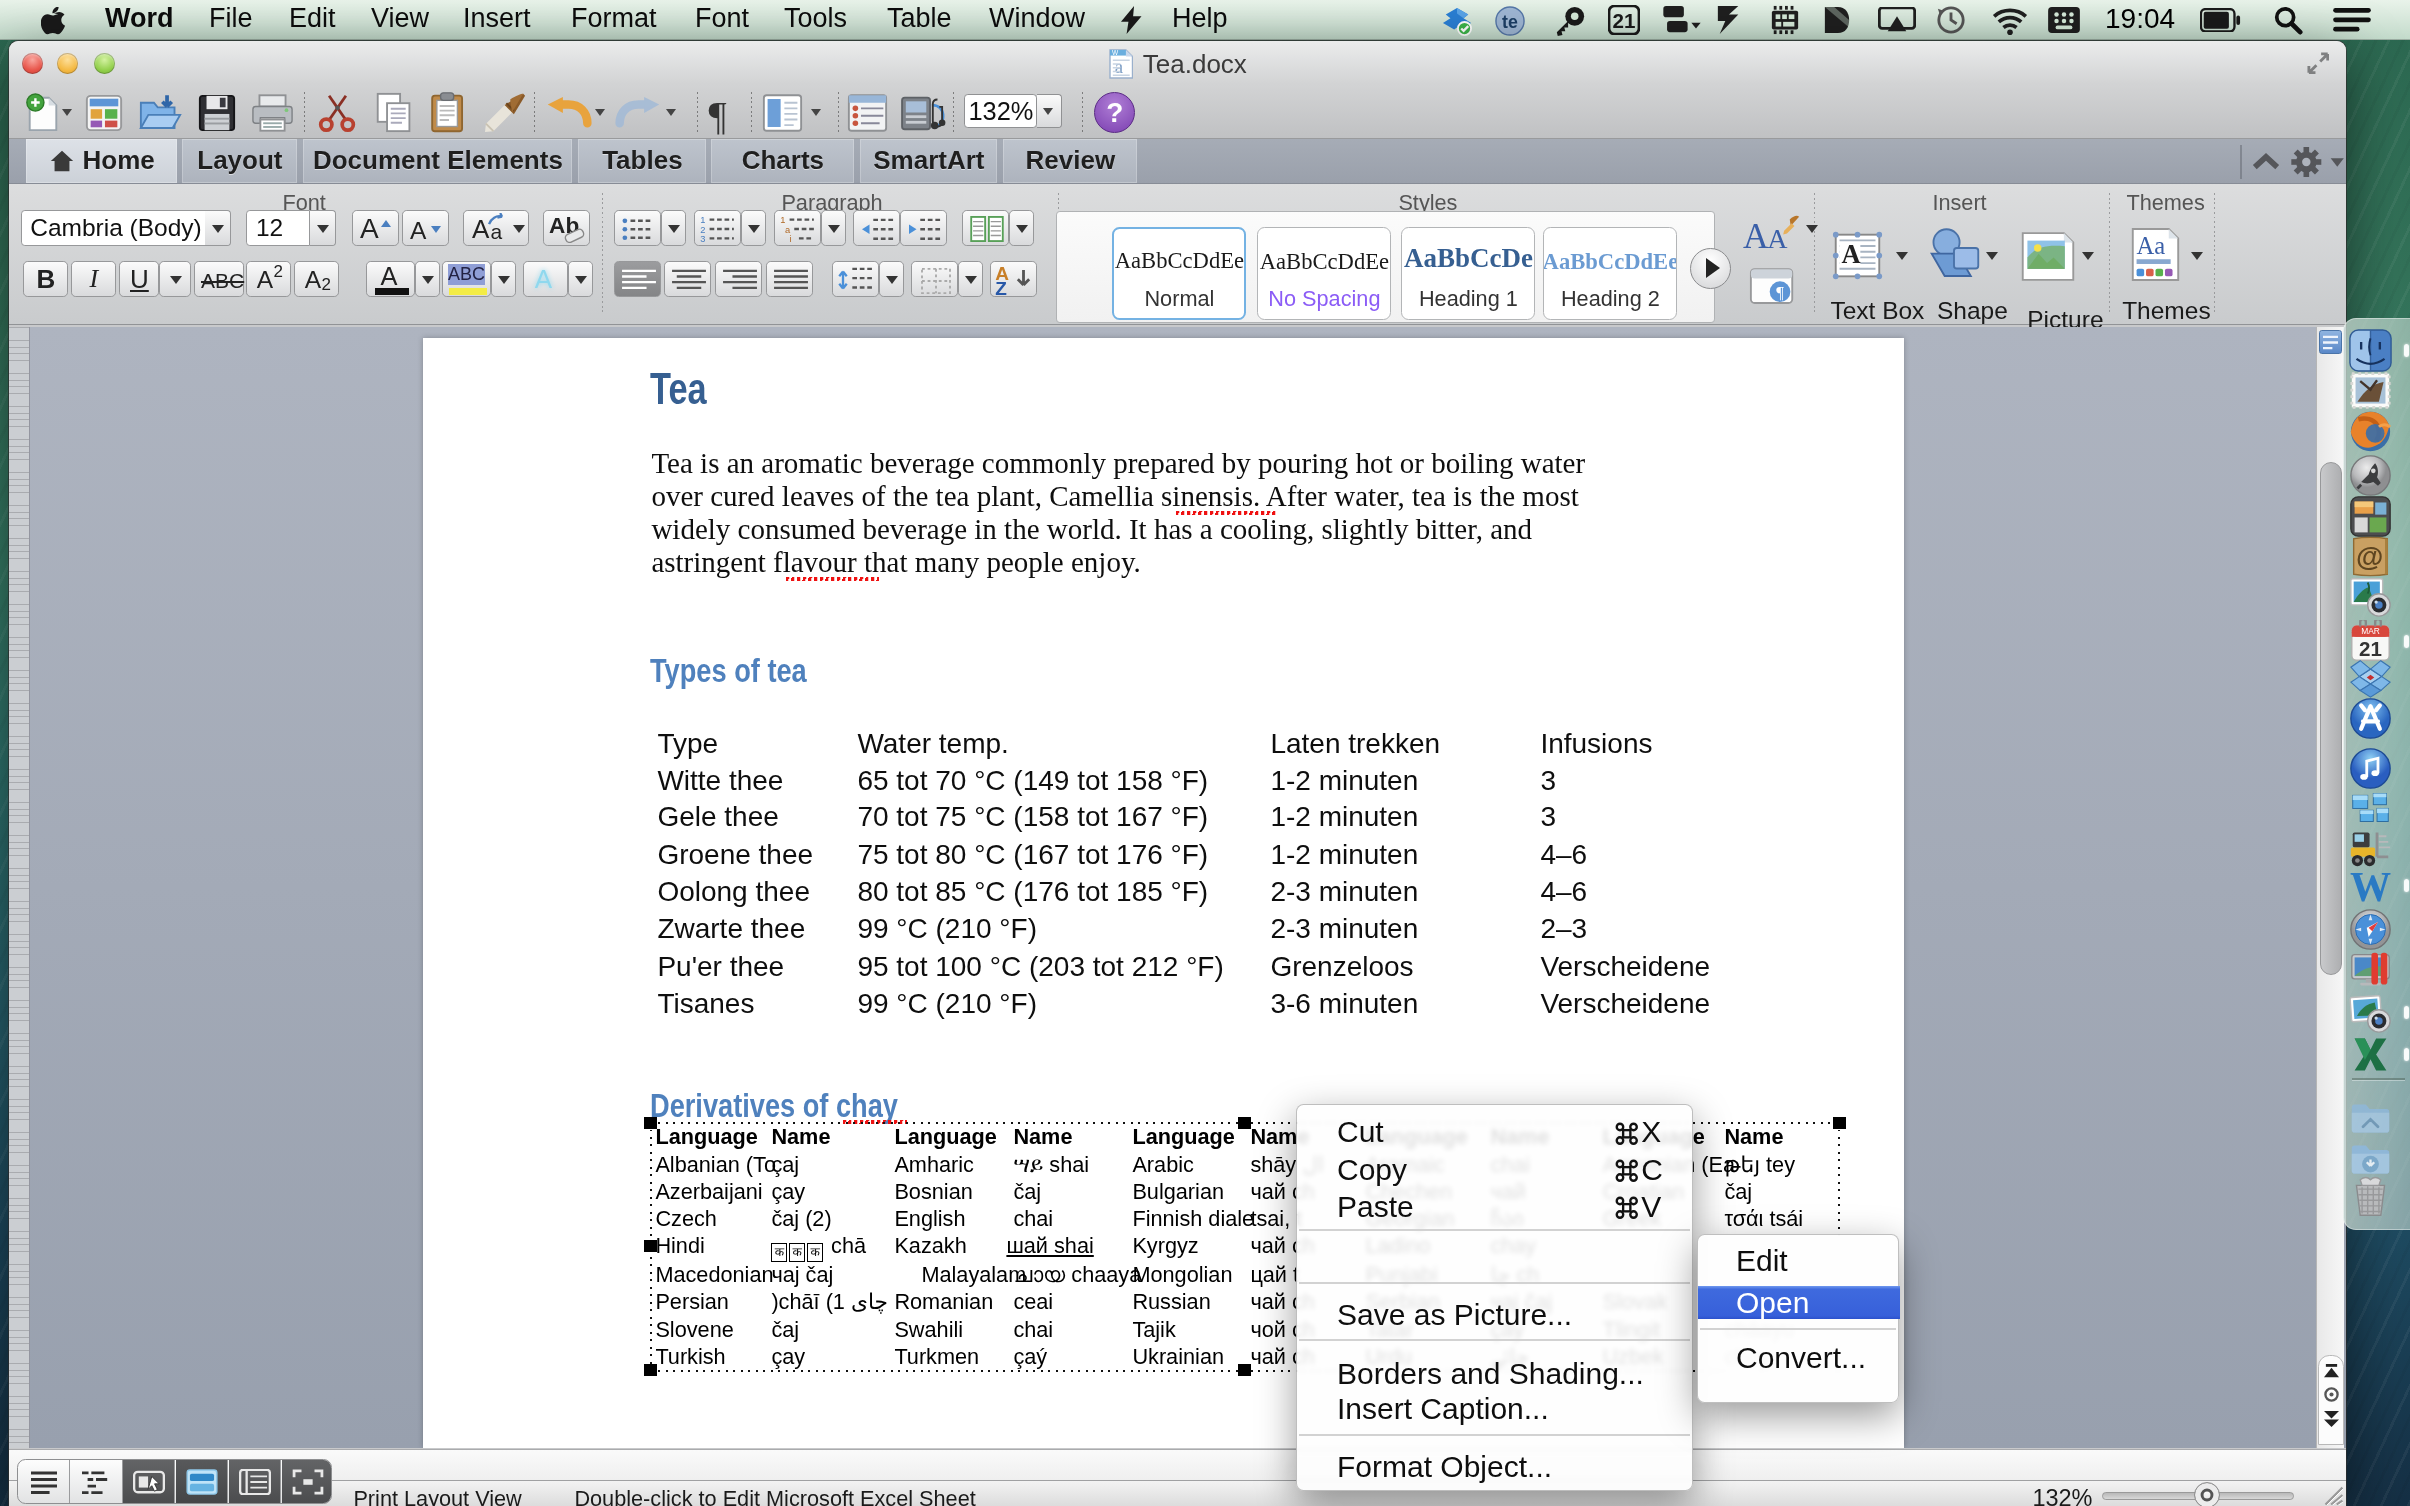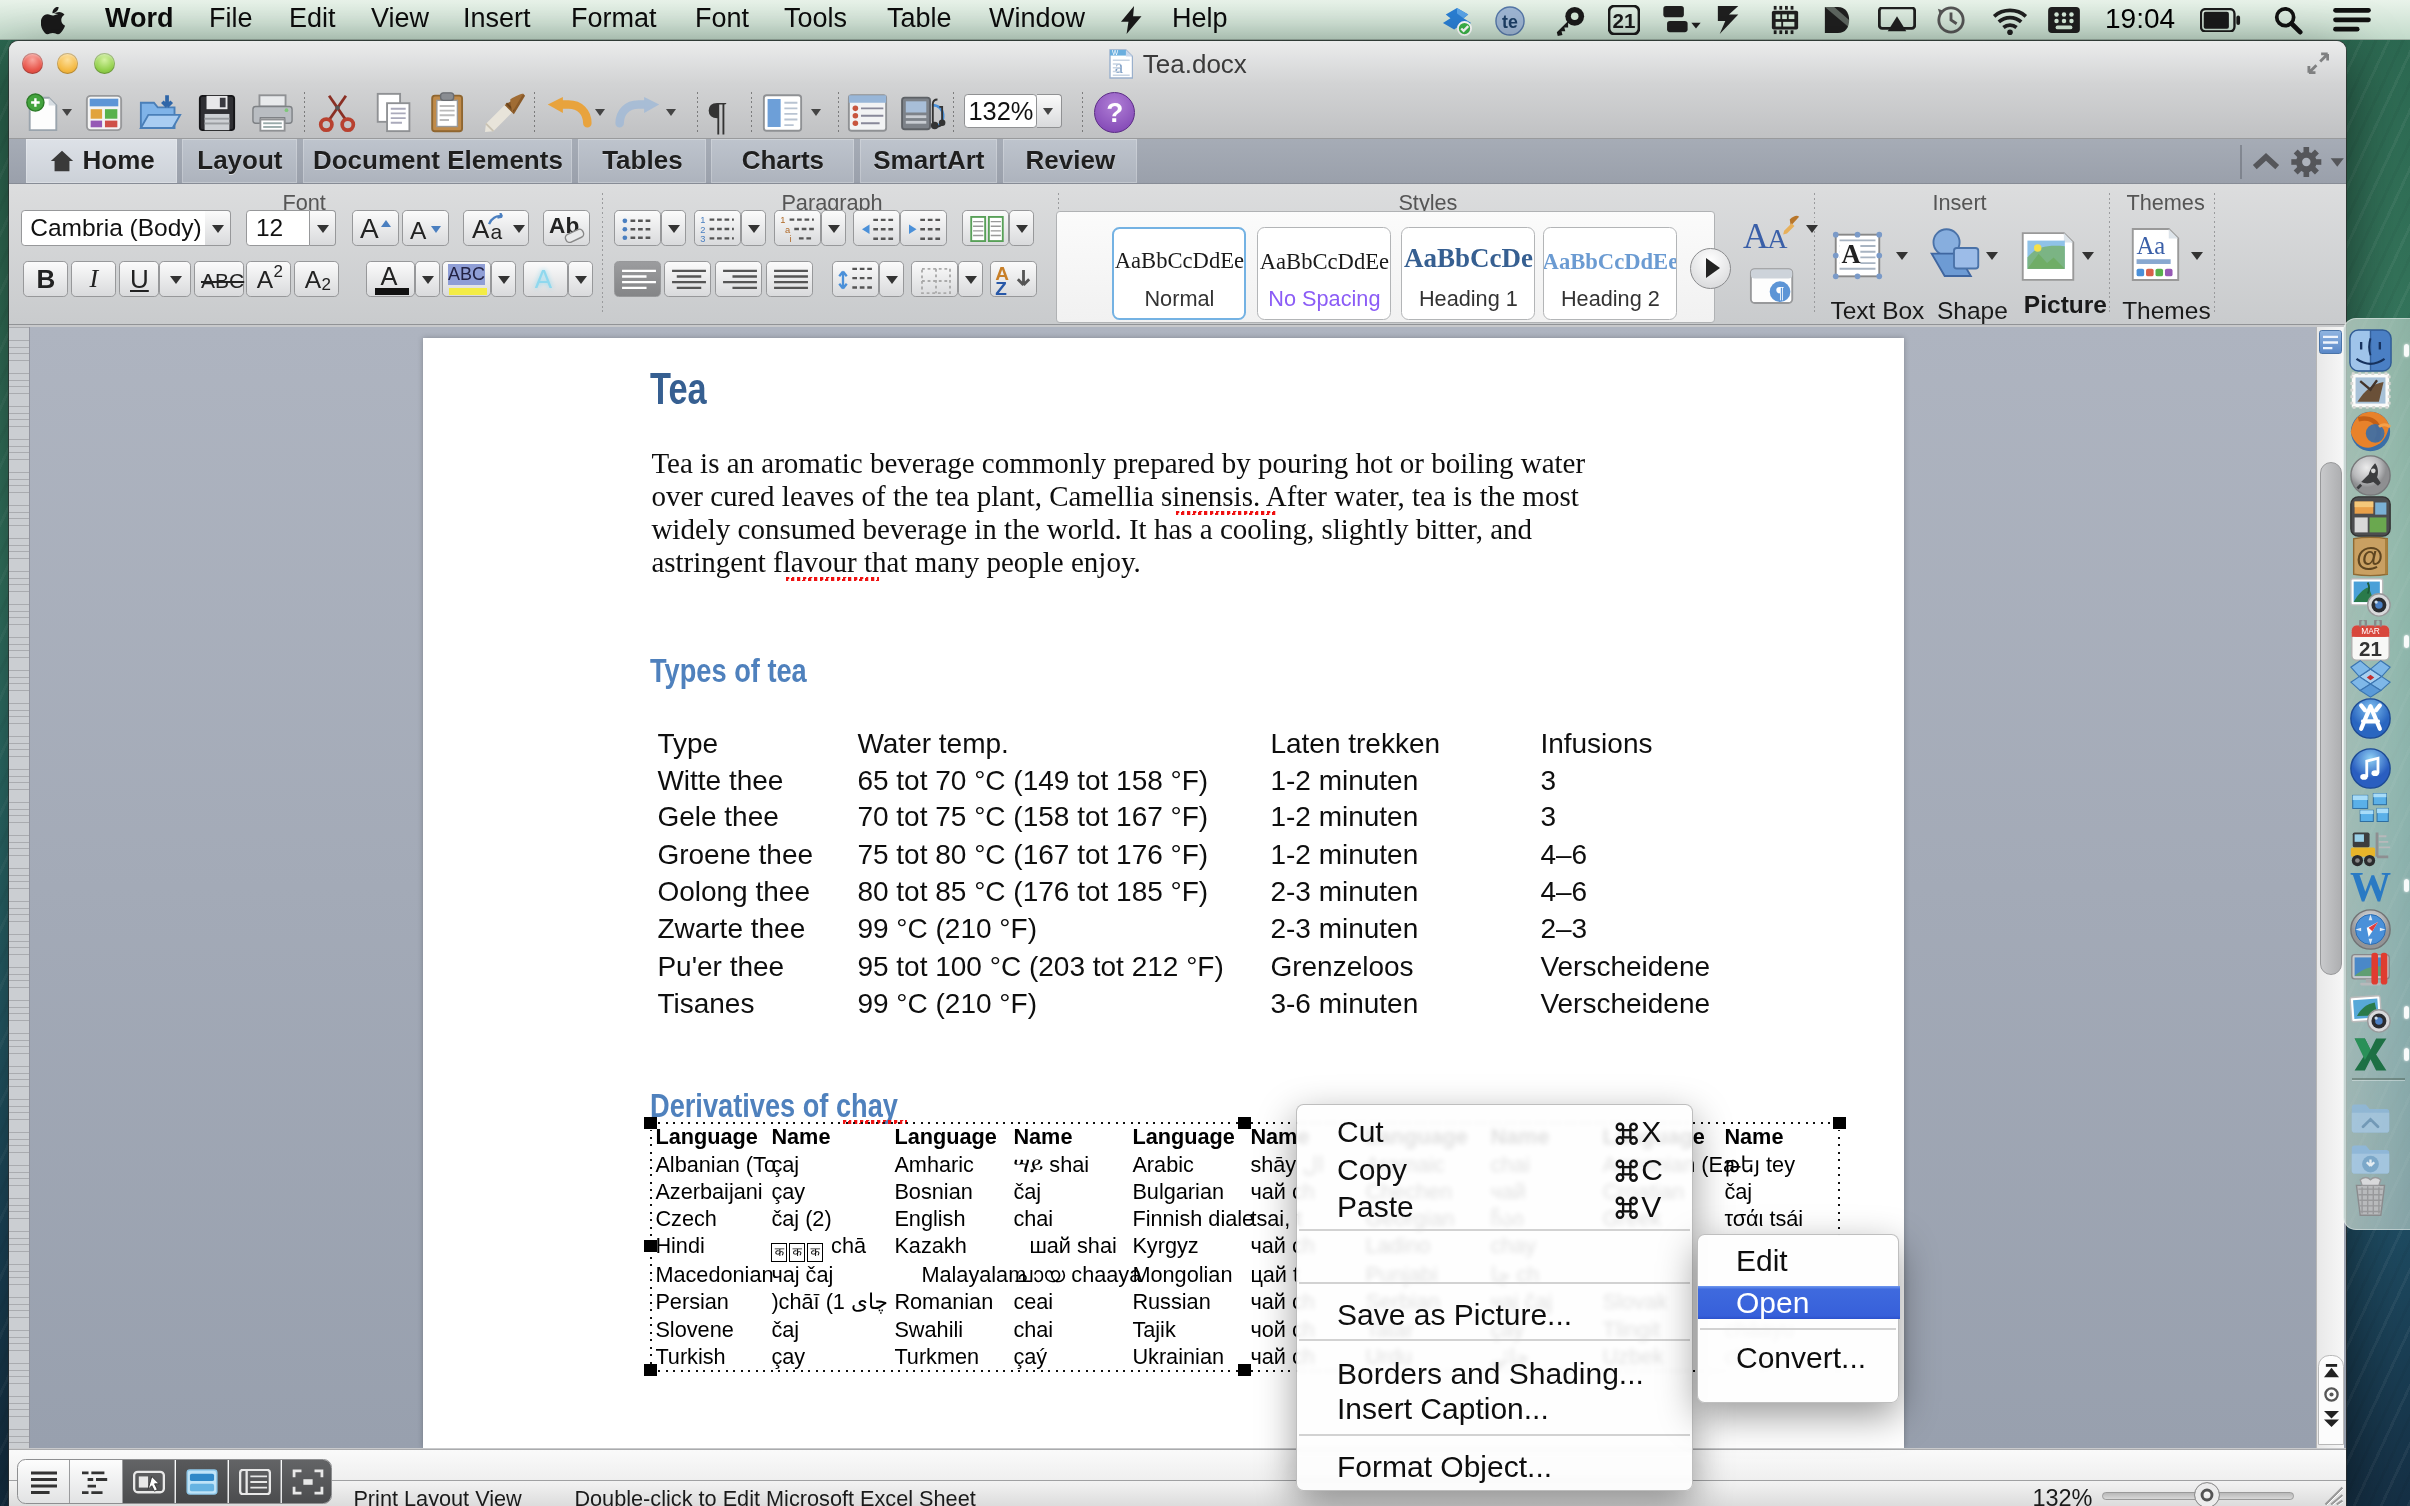--- a/index.html
+++ b/index.html
@@ -641,21 +641,21 @@
         <path d="M4 4h44l10 10v40H4z" fill="#fff" stroke="#999" stroke-width="2"></path>
         <path d="M48 4l10 10H48z" fill="#dde4ea"></path>
         <rect x="9" y="12" width="40" height="30" fill="#8fc2e8"></rect>
         <path d="M9 42l12-16 9 10 7-6 12 12z" fill="#58a058"></path>
         <path d="M9 30c8-10 18-14 40-12v24H9z" fill="#76b06a" opacity=".8"></path>
         <circle cx="20" cy="20" r="4" fill="#f4e04a"></circle>
       </svg>
     <div class="darr" style="left:2073px; top:68px;"></div>
     <div style="position:absolute; left:1806px; top:113px; width:124px; text-align:center; font-size:24.5px; color:#1a1a1a;">Text Box</div>
     <div style="position:absolute; left:1911px; top:113px; width:104px; text-align:center; font-size:24.5px; color:#1a1a1a;">Shape</div>
-    <div style="position:absolute; left:2004px; top:107px; width:104px; text-align:center; font-size:24.5px; color:#1a1a1a;font-weight:bold;">Picture</div>
+    <div style="position:absolute; left:2004px; top:122px; width:104px; text-align:center; font-size:24.5px; color:#1a1a1a;">Picture</div>
 
     <svg style="position:absolute;left:2120px;top:43px;" width="53" height="55" viewBox="0 0 56 58">
         <path d="M4 2h38l10 10v44H4z" fill="#fff" stroke="#999" stroke-width="2"></path>
         <path d="M42 2l10 10H42z" fill="#dde4ea"></path>
         <text x="8" y="28" font-size="26" fill="#3a5fa8" font-family="Liberation Serif">Aa</text>
         <rect x="8" y="34" width="36" height="5" fill="#88a8d0"></rect>
         <g>
           <rect x="8" y="44" width="8" height="8" rx="2" fill="#4a90d9"></rect>
           <rect x="18" y="44" width="8" height="8" rx="2" fill="#d9604a"></rect>
           <rect x="28" y="44" width="8" height="8" rx="2" fill="#58b14c"></rect>
@@ -745,21 +745,21 @@
           <span style="position:absolute;left:590px;top:868px;white-space:nowrap;">chai</span>
           <span style="position:absolute;left:709px;top:868px;white-space:nowrap;">Finnish diale</span>
           <span style="position:absolute;left:827px;top:868px;white-space:nowrap;">tsai, t</span>
           <span style="position:absolute;left:942px;top:868px;white-space:nowrap;">Georgian</span>
           <span style="position:absolute;left:1067px;top:868px;white-space:nowrap;">ჩაი</span>
           <span style="position:absolute;left:1179px;top:868px;white-space:nowrap;">Greek</span>
           <span style="position:absolute;left:1301px;top:868px;white-space:nowrap;">τσάι tsái</span>
           <span style="position:absolute;left:232px;top:895px;white-space:nowrap;">Hindi</span>
           <span style="position:absolute;left:348px;top:895px;white-space:nowrap;"><span style="display:inline-block;width:16px;height:19px;border:1.9px solid #000;font-size:12.2px;line-height:16px;text-align:center;vertical-align:-2.8px;margin-right:1.9px;">क</span><span style="display:inline-block;width:16px;height:19px;border:1.9px solid #000;font-size:12.2px;line-height:16px;text-align:center;vertical-align:-2.8px;margin-right:1.9px;">क</span><span style="display:inline-block;width:16px;height:19px;border:1.9px solid #000;font-size:12.2px;line-height:16px;text-align:center;vertical-align:-2.8px;margin-right:1.9px;">क</span> chā</span>
           <span style="position:absolute;left:471px;top:895px;white-space:nowrap;">Kazakh</span>
-          <span style="position:absolute;left:606px;top:895px;white-space:nowrap;">шай shai</span>
+          <span style="position:absolute;left:583px;top:895px;white-space:nowrap;text-decoration:underline;">шай shai</span>
           <span style="position:absolute;left:709px;top:895px;white-space:nowrap;">Kyrgyz</span>
           <span style="position:absolute;left:827px;top:895px;white-space:nowrap;">чай ch</span>
           <span style="position:absolute;left:942px;top:895px;white-space:nowrap;">Ladino</span>
           <span style="position:absolute;left:1067px;top:895px;white-space:nowrap;">chay</span>
           <span style="position:absolute;left:232px;top:924px;white-space:nowrap;">Macedonian</span>
           <span style="position:absolute;left:348px;top:924px;white-space:nowrap;">чај čaj</span>
           <span style="position:absolute;left:471px;top:924px;white-space:nowrap;margin-left:27px;">Malayalam</span>
           <span style="position:absolute;left:590px;top:924px;white-space:nowrap;">ചായ chaaya</span>
           <span style="position:absolute;left:709px;top:924px;white-space:nowrap;">Mongolian</span>
           <span style="position:absolute;left:827px;top:924px;white-space:nowrap;">цай t</span>

